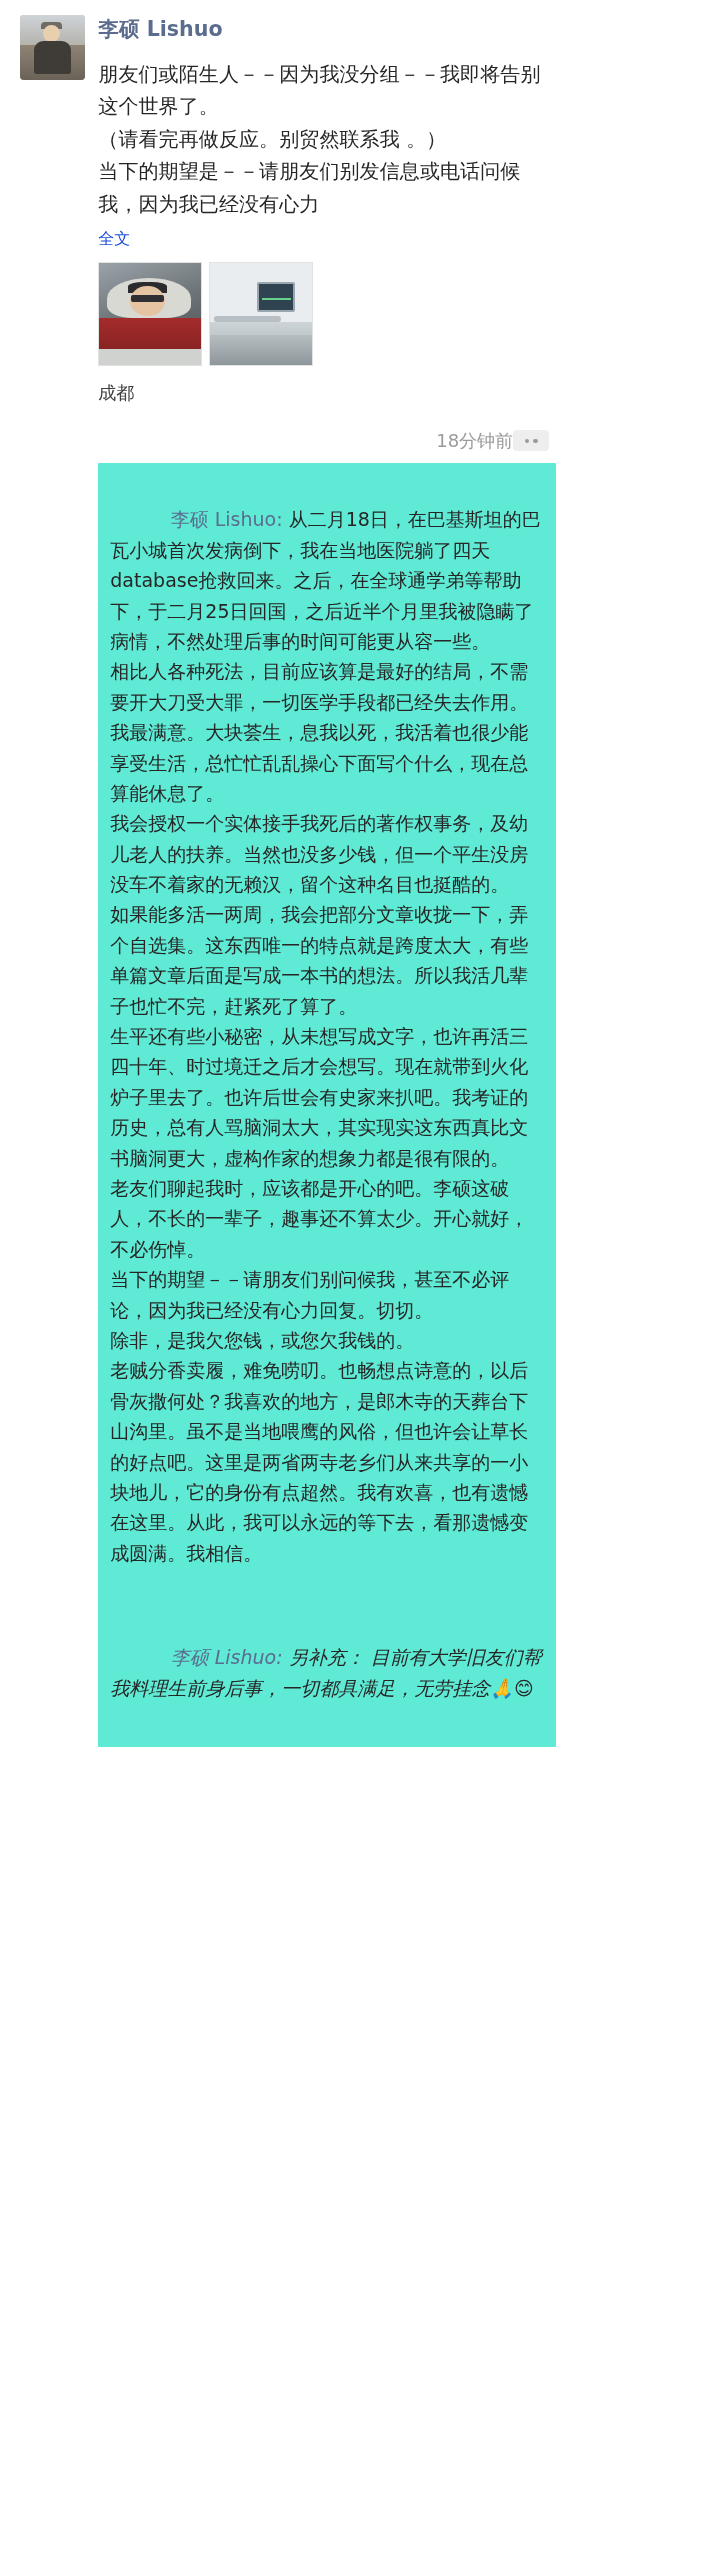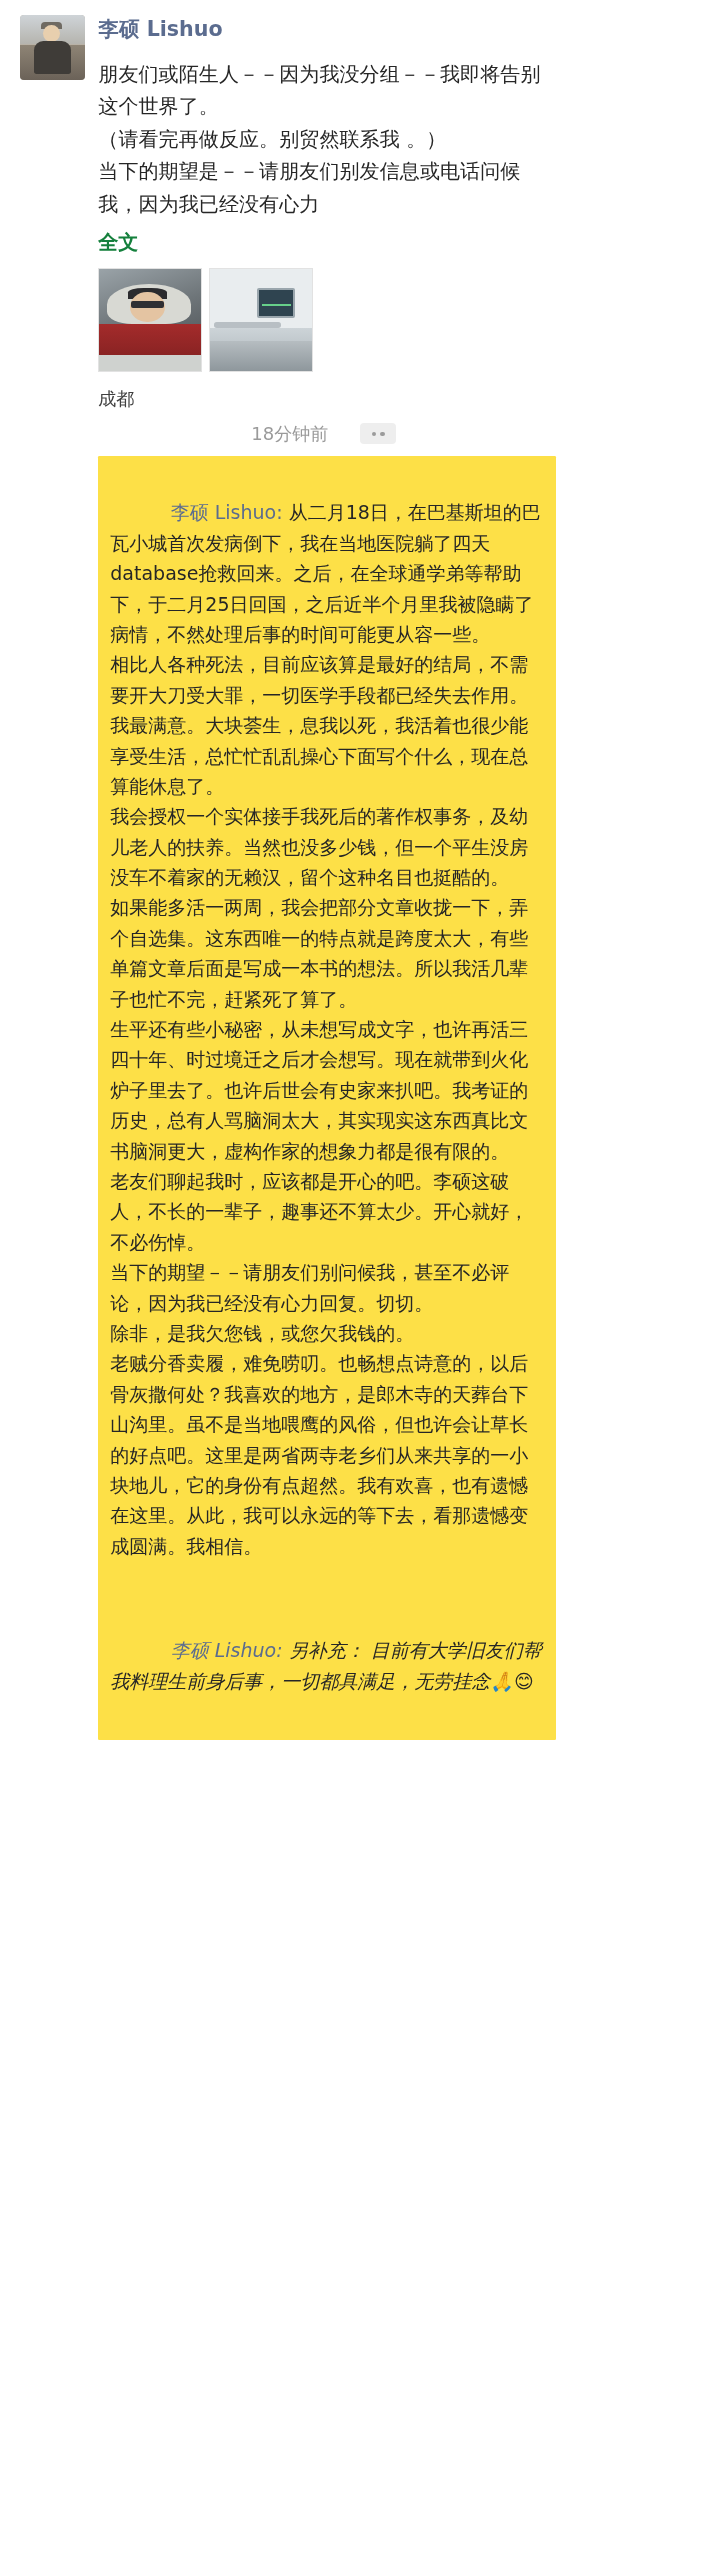--- a/index.html
+++ b/index.html
@@ -85,25 +85,24 @@
   }
   .post-text {
     color: #262626;
     font-size: 20px;
     line-height: 1.62;
     white-space: pre-wrap;
     letter-spacing: 0.1px;
     margin-top: 16px;
   }
   .full-link {
-    color: #15803d;
-    font-size: 20px;
+    color: #1d4ed8;
+    font-size: 16px;
     margin-top: 9.3px;
     display: inline-block;
-    font-weight: bold;
   }
   .images {
     margin-top: 12px;
     display: flex;
     gap: 6.6px;
   }
   .thumb {
     width: 104px;
     height: 104px;
     overflow: hidden;
@@ -191,24 +190,23 @@
     background: linear-gradient(#b6bdc1, #8e979c);
   }
   .location {
     color: #404040;
     font-size: 18px;
     margin-top: 14.6px;
   }
   .meta-row {
     display: flex;
     align-items: center;
-    justify-content: center;
-    margin-top: 11px;
+    justify-content: flex-end;
+    margin-top: 24px;
     padding-right: 6.6px;
-    gap: 32px;
   }
   .timestamp {
     color: #9a9a9a;
     font-size: 18px;
   }
   .more-btn {
     width: 36px;
     height: 21px;
     border-radius: 4px;
     background: #eeeeee;
@@ -219,21 +217,21 @@
   }
   .more-btn i {
     width: 4.6px;
     height: 4.6px;
     border-radius: 50%;
     background: #9b9b9b;
     display: block;
   }
   .comments {
     margin-top: 10.6px;
-    background: #fde047;
+    background: #5eead4;
     padding: 10.6px 12px 13.3px 12px;
     border-radius: 1.3px;
   }
   .comment {
     font-size: 19px;
     line-height: 1.6;
     color: #262626;
     white-space: pre-wrap;
     word-break: break-word;
   }

